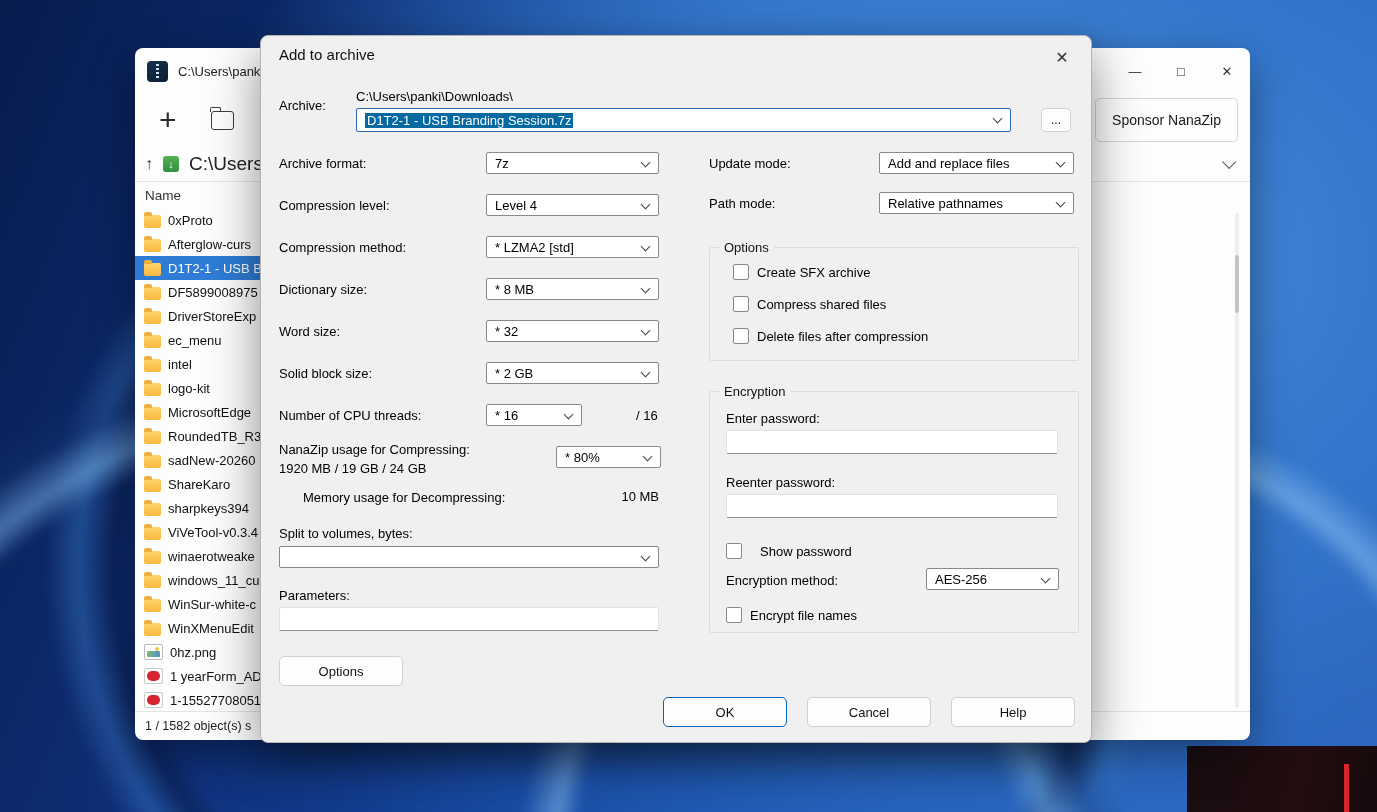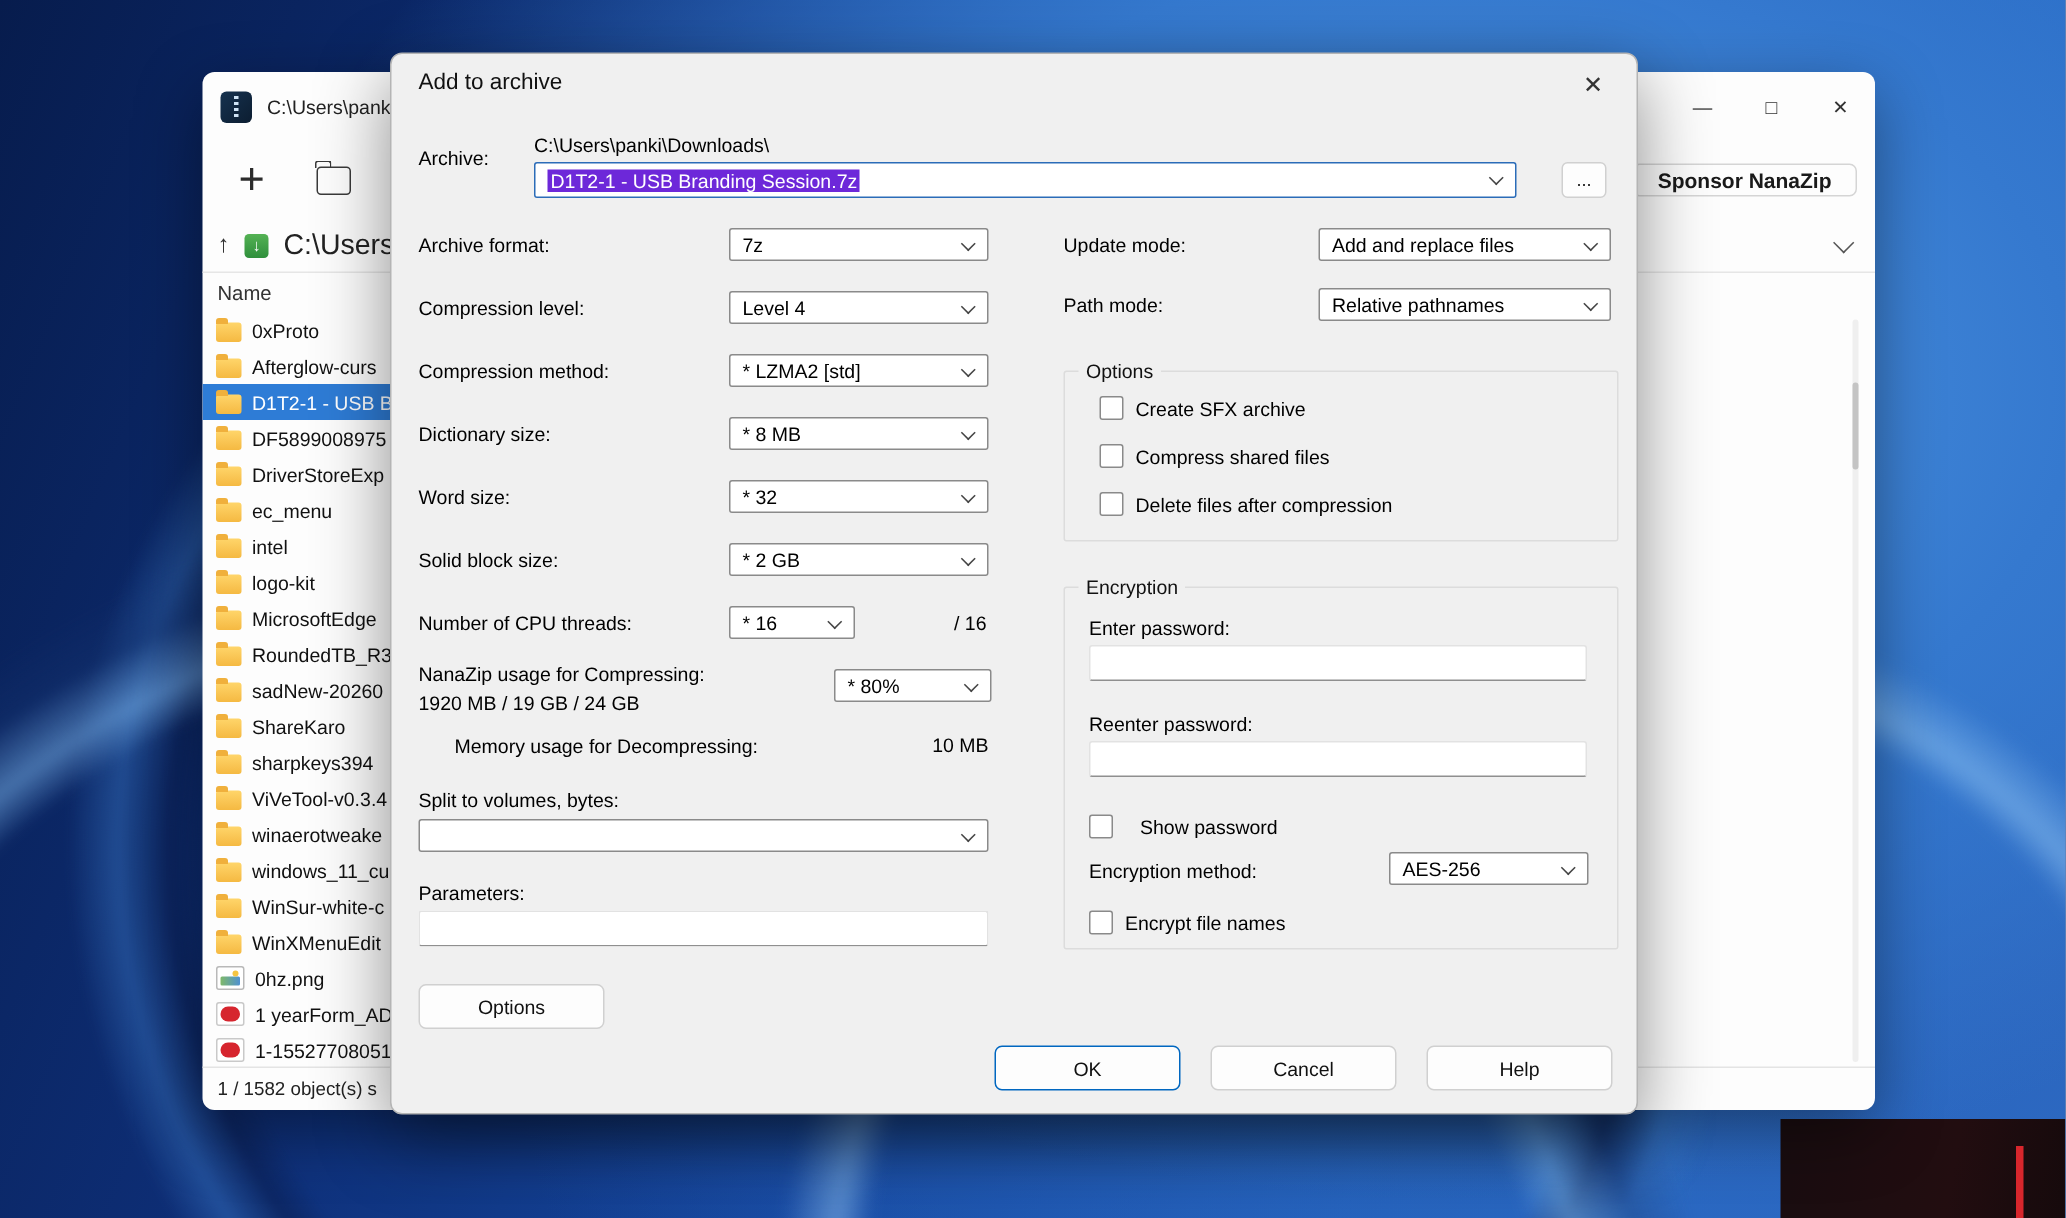--- a/index.html
+++ b/index.html
@@ -34,22 +34,22 @@
   .appicon{width:21px;height:21px;margin:0 10px 0 12px;border-radius:4px;background:linear-gradient(135deg,#16324f,#0c1d31);position:relative;flex:0 0 auto;}
   .appicon::before{content:"";position:absolute;left:9px;top:3px;width:3px;height:15px;
     background:repeating-linear-gradient(#cfe3f5 0 2px, transparent 2px 4px);}
   .fm-title{font-size:13px;color:#222;white-space:nowrap;}
   .fm-controls{margin-left:auto;display:flex;height:46px;}
   .wc{width:46px;height:46px;display:flex;align-items:center;justify-content:center;font-size:13px;color:#333;cursor:default;}
   .fm-toolbar{position:absolute;left:0;top:46px;right:0;height:52px;display:flex;align-items:center;padding:0 12px;gap:34px;box-sizing:border-box;}
   .tb-plus{font-size:30px;font-weight:300;color:#2b2b2b;line-height:1;margin-left:12px;}
   .tb-icon{width:21px;height:17px;border:1.6px solid #3a3a3a;border-radius:3px;position:relative;}
   .tb-icon::before{content:"";position:absolute;left:-1.6px;top:-5px;width:9px;height:4px;border:1.6px solid #3a3a3a;border-bottom:none;border-radius:2px 2px 0 0;}
-  .sponsor{margin-left:auto;height:22px;padding:0 16px;background:#fdfdfd;border:1px solid #d5d5d5;border-radius:5px;
-    font-family:"Liberation Sans",sans-serif;font-size:14px;color:#1a1a1a;font-weight:bold;}
+  .sponsor{margin-left:auto;height:44px;padding:0 16px;background:#fdfdfd;border:1px solid #d5d5d5;border-radius:5px;
+    font-family:"Liberation Sans",sans-serif;font-size:14px;color:#1a1a1a;}
   .fm-address{position:absolute;left:0;top:98px;right:0;height:36px;display:flex;align-items:center;
     border-bottom:1px solid #e6e6e6;padding:0 10px;box-sizing:border-box;gap:10px;}
   .up{font-size:16px;color:#333;}
   .addr-ic{width:16px;height:16px;border-radius:3px;background:linear-gradient(#54b254,#2f8f3c);color:#fff;
     font-size:11px;line-height:16px;text-align:center;}
   .addr-text{font-size:19px;color:#222;white-space:nowrap;}
   .addr-caret{margin-left:auto;width:9px;height:9px;border-right:1.6px solid #555;border-bottom:1.6px solid #555;
     transform:rotate(45deg) translateY(-3px);margin-right:8px;}
   .fm-colhead{position:absolute;left:0;top:134px;height:26px;display:flex;align-items:center;padding-left:10px;font-size:13.5px;color:#333;}
   .fm-list{position:absolute;left:0;top:160px;width:430px;height:504px;overflow:hidden;}
@@ -71,21 +71,21 @@
   
   .dlg{position:absolute;left:260px;top:35px;width:830px;height:706px;background:#f0f0f0;border:1px solid #b4b4b4;
     border-radius:8px;box-shadow:0 16px 50px rgba(0,0,0,.45);z-index:30;font-size:13px;}
   .dlg-title{position:absolute;left:18px;top:10px;font-size:15px;color:#111;}
   .dlg-close{position:absolute;right:16px;top:8px;font-size:16px;color:#333;width:26px;height:26px;display:flex;align-items:center;justify-content:center;}
   .lbl{position:absolute;font-size:13px;color:#000;white-space:nowrap;line-height:17px;}
   .combo{position:absolute;height:22px;background:#fff;border:1px solid #8a8a8a;border-radius:2px;
     display:flex;align-items:center;padding:0 22px 0 8px;box-sizing:border-box;font-size:13px;color:#000;white-space:nowrap;overflow:hidden;}
   .combo::after{content:"";position:absolute;right:9px;top:6px;width:6px;height:6px;border-right:1.4px solid #444;border-bottom:1.4px solid #444;transform:rotate(45deg);}
   .combo.focus{border-color:#2b6cb8;height:24px;}
-  .sel-text{background:#6d28d9;color:#fff;padding:0 2px;}
+  .sel-text{background:#0369a1;color:#fff;padding:0 2px;}
   .mini-btn{position:absolute;width:30px;height:24px;background:#fdfdfd;border:1px solid #d0d0d0;border-radius:4px;
     font-family:"Liberation Sans",sans-serif;font-size:12px;color:#111;}
   .txtinput{position:absolute;height:24px;background:#fff;border:1px solid #e2e2e2;border-bottom:1px solid #8f8f8f;
     border-radius:2px;box-sizing:border-box;font-family:"Liberation Sans",sans-serif;font-size:13px;padding:0 6px;}
   .group{position:absolute;border:1px solid #dcdcdc;border-radius:2px;}
   .group-title{position:absolute;font-size:13px;color:#111;background:#f0f0f0;padding:0 5px;}
   .chk{position:absolute;display:flex;align-items:center;gap:8px;font-size:13px;color:#000;height:18px;}
   .chk .box{width:14px;height:14px;background:#fff;border:1px solid #8a8a8a;border-radius:2px;flex:0 0 auto;}
   .btn{position:absolute;width:124px;height:30px;background:#fdfdfd;border:1px solid #d0d0d0;border-radius:5px;
     font-family:"Liberation Sans",sans-serif;font-size:13px;color:#111;}
@@ -252,21 +252,21 @@
     <div class="combo" style="left:225px;top:284px;width:173px;">
       <span>* 32</span>
     </div>
 
     <span class="lbl" style="left:18px;top:329px;">Solid block size:</span>
     <div class="combo" style="left:225px;top:326px;width:173px;">
       <span>* 2 GB</span>
     </div>
 
     <span class="lbl" style="left:18px;top:371px;">Number of CPU threads:</span>
-    <div class="combo" style="left:225px;top:368px;width:84px;">
+    <div class="combo" style="left:225px;top:368px;width:96px;">
       <span>* 16</span>
     </div>
     <span class="lbl" style="left:375px;top:371px;">/ 16</span>
 
     <span class="lbl" style="left:18px;top:405px;">NanaZip usage for Compressing:</span>
     <span class="lbl" style="left:18px;top:424px;">1920 MB / 19 GB / 24 GB</span>
     <div class="combo" style="left:295px;top:410px;width:105px;">
       <span>* 80%</span>
     </div>
 

